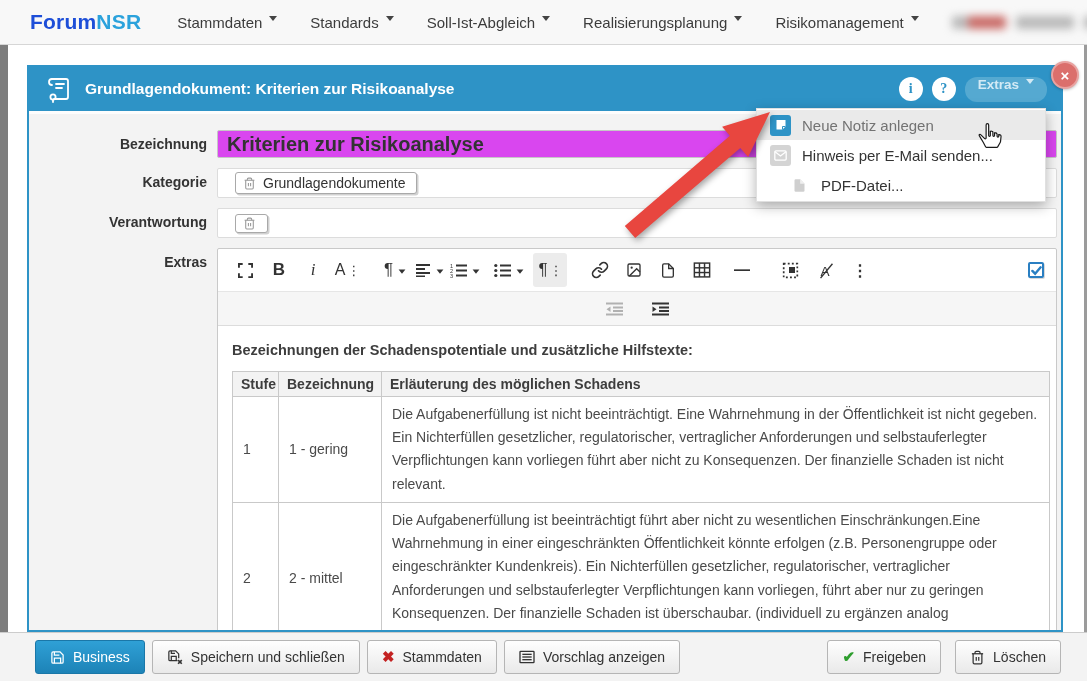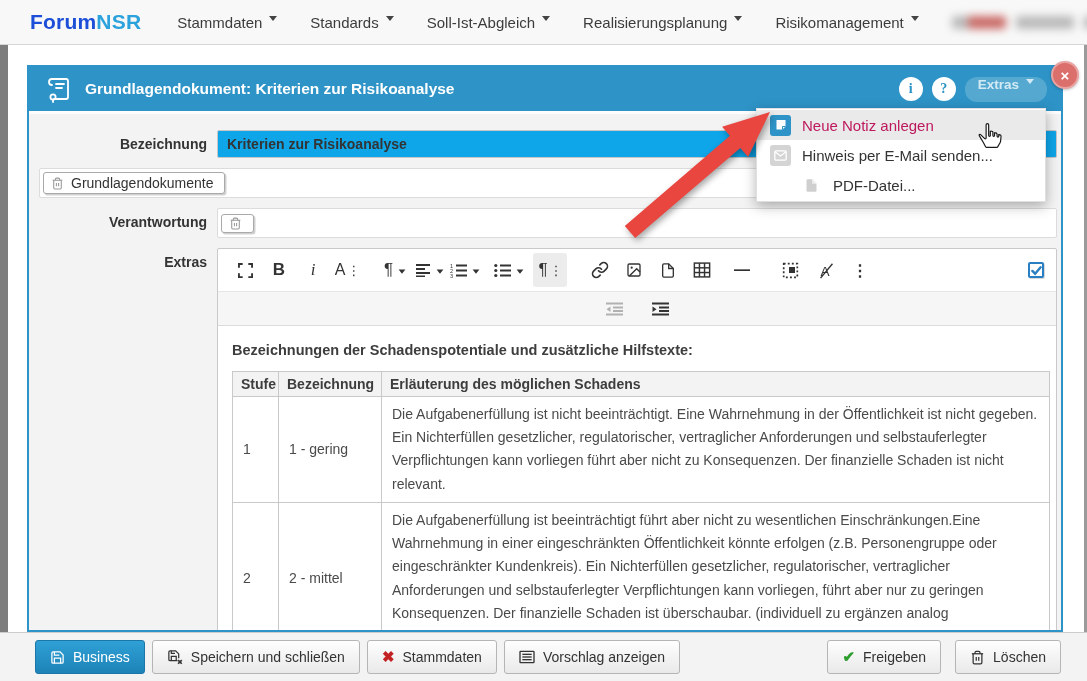--- a/index.html
+++ b/index.html
@@ -43,24 +43,24 @@
   .closebadge { position:absolute; left:1051px; top:61px; width:28px; height:28px; border-radius:50%;
     background:#db6f6c; color:#fff; font-size:15px; font-weight:bold; display:flex; align-items:center;
     justify-content:center; z-index:25; cursor:pointer; box-shadow:0 1px 3px rgba(0,0,0,.25);
     border:2px solid #e9a2a0; }
 
   .mbody { padding:16px 0 0 0; border-top:3px solid #fdfdfd; }
   .frow { display:flex; align-items:flex-start; margin-bottom:10px; }
   .flabel { width:178px; text-align:right; font-size:14px; font-weight:bold; color:#333;
     padding-top:6px; flex:none; }
   .fcol { margin-left:10px; width:840px; }
-  .finput { width:840px; height:28px; border:1px solid #c6c6c6; background:#0ea5e9; font-size:14px;
+  .finput { width:840px; height:28px; border:1px solid #c6c6c6; background:#d946ef; font-size:20px;
     font-weight:bold; color:#333; padding:0 9px; font-family:"Liberation Sans",sans-serif; border-radius:2px;}
   .chipfield { width:840px; min-height:30px; border:1px solid #dcdcdc; background:#fff;
-    border-radius:2px; display:flex; align-items:center; padding:2px 3px; }
+    border-radius:2px; display:flex; align-items:center; padding:2px 17px; }
   .chip { display:inline-flex; align-items:center; gap:7px; border:1px solid #a9a9a9;
     border-radius:3px; background:#fff; box-shadow:1.5px 1.5px 0 rgba(0,0,0,.18);
     font-size:14px; color:#333; padding:2px 11px 2px 7px; cursor:pointer; }
   .chip svg { color:#9a9a9a; }
 
   
   .editor { width:840px; border:1px solid #c9c9c9; background:#fff; border-radius:2px; min-height:392px; }
   .toolbar { display:flex; align-items:center; padding:3px 8px 3px 10px; height:42px; }
   .tbtn { min-width:34px; height:34px; display:flex; align-items:center; justify-content:center;
     border:none; background:transparent; color:#333; cursor:pointer; border-radius:3px;
@@ -99,23 +99,23 @@
   .btn.primary { background:linear-gradient(#2fa0d6,#1d83b7); border-color:#1a77a8; color:#fff; }
   .btn .ic-red { color:#c32222; font-size:15px; font-weight:bold; }
   .btn .ic-green { color:#2e9e2e; font-size:15px; font-weight:bold; }
   .spacer { margin-left:auto; }
 
   
   .menu { position:absolute; left:756px; top:108px; width:290px; background:#fff; z-index:30;
     box-shadow:0 4px 12px rgba(0,0,0,.3); border:1px solid #e0e0e0; padding:1px 0; }
   .mitem { height:30px; display:flex; align-items:center; gap:11px; padding:0 10px 0 13px;
     font-size:15px; color:#333; cursor:pointer; background:#fff; }
-  .mitem.hl { background:#eaeaea; color:#be185d; }
+  .mitem.hl { background:#eaeaea; color:#737373; }
   .mitem.disabled { background:#efefef; color:#b3b3b3; border-top:1px solid #e2e2e2; cursor:default; }
-  .mitem.sub { padding-left:44px; }
+  .mitem.sub { padding-left:32px; }
   .micon { width:21px; height:21px; border-radius:3px; display:flex; align-items:center;
     justify-content:center; flex:none; }
   .micon.blue { background:#2e93c6; } .micon.gray { background:#d4d4d4; }
 
   
   .overlay { position:absolute; left:0; top:0; width:1087px; height:681px; pointer-events:none; z-index:40; }
   .cursorlay { position:absolute; left:976px; top:120px; z-index:50; pointer-events:none; }
 </style>
 </head>
 <body>
@@ -183,20 +183,21 @@
   <div class="mbody">
 
     <div class="frow">
       <label class="flabel">Bezeichnung</label>
       <div class="fcol">
         <input class="finput" value="Kriterien zur Risikoanalyse" style="">
       </div>
     </div>
 
     <div class="frow">
+      <label class="flabel">Kategorie</label>
       <div class="fcol">
         <div class="chipfield">
           <span class="chip">
             <svg width="13" height="13" viewBox="0 0 24 24" fill="none" stroke="currentColor" stroke-width="2">
                 <polyline points="3 6 21 6"></polyline>
                 <path d="M19 6v14a2 2 0 0 1-2 2H7a2 2 0 0 1-2-2V6"></path>
                 <path d="M8 6V4a2 2 0 0 1 2-2h4a2 2 0 0 1 2 2v2"></path>
                 <line x1="10" y1="11" x2="10" y2="17"></line>
                 <line x1="14" y1="11" x2="14" y2="17"></line>
               </svg>

